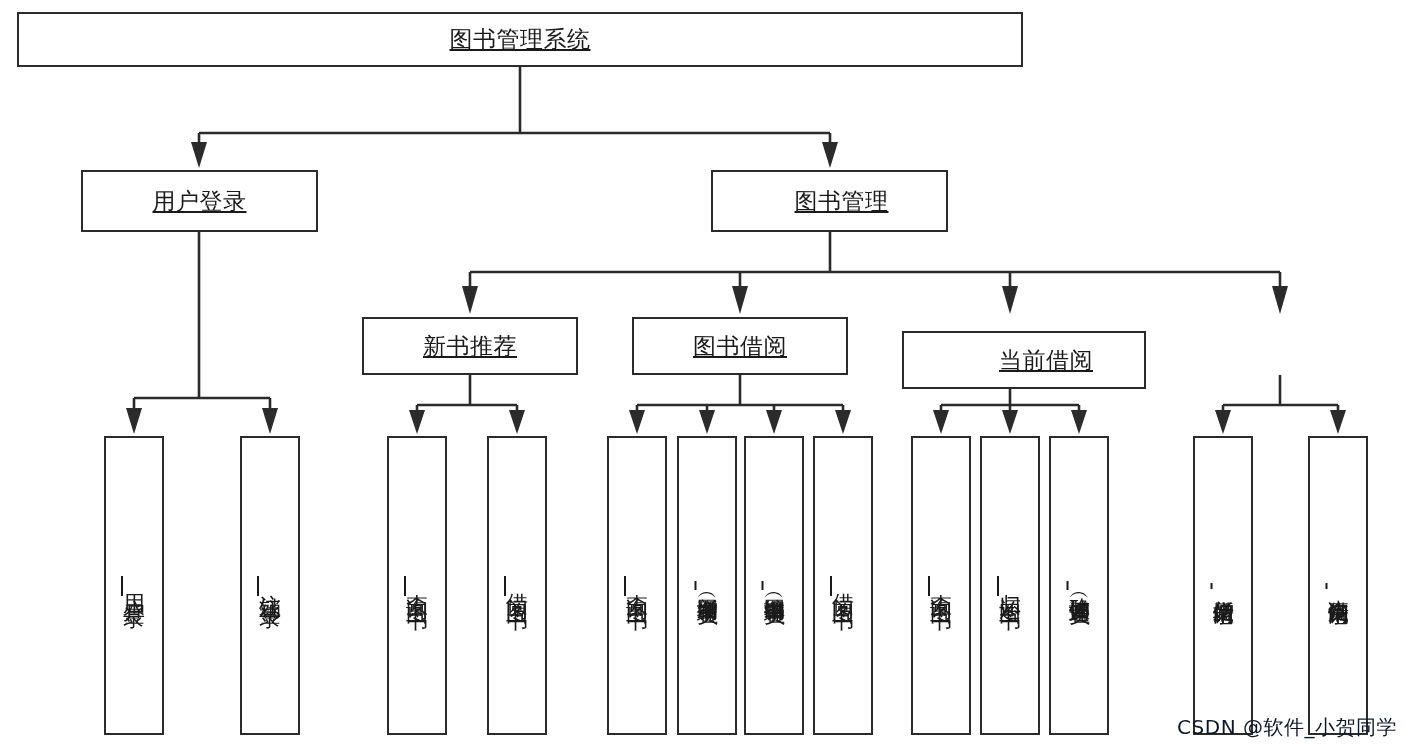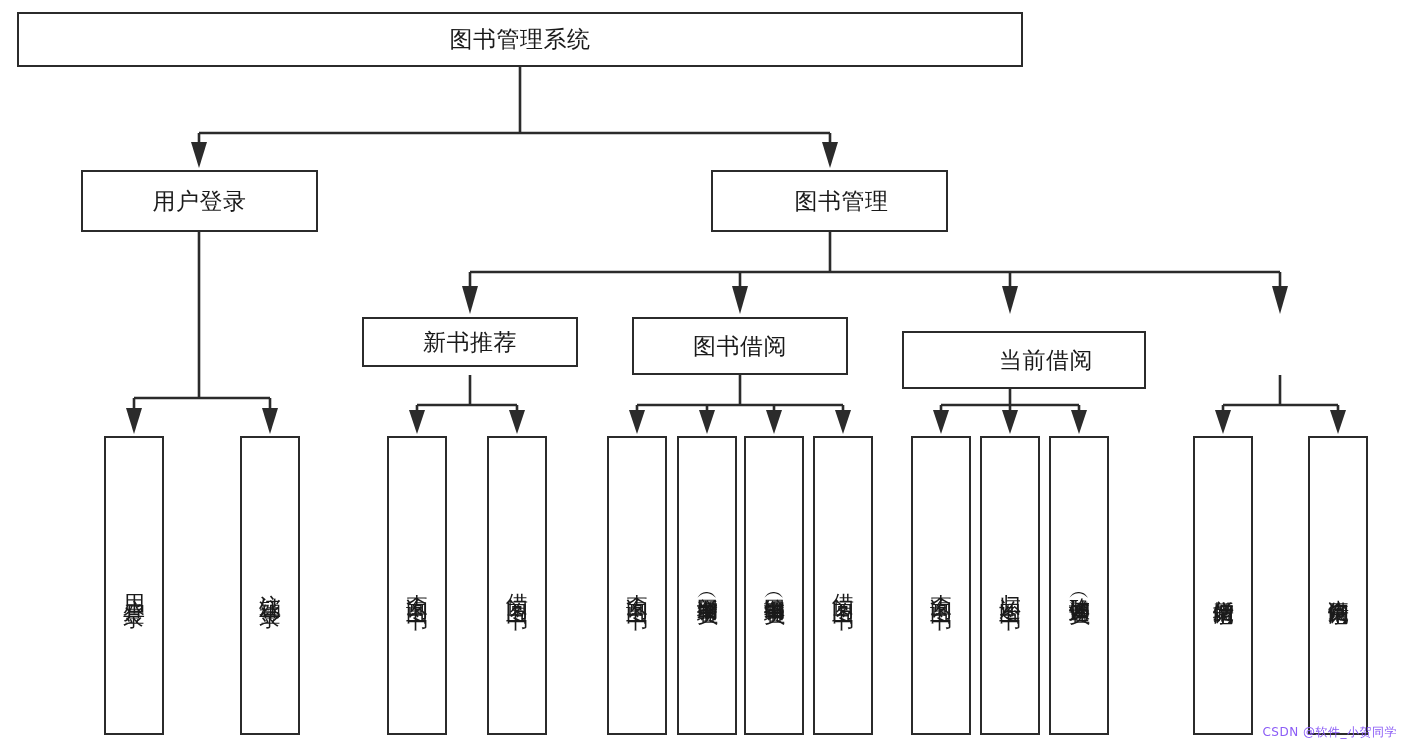--- a/index.html
+++ b/index.html
@@ -30,20 +30,21 @@
     border: 2px solid #2b2b2b;
     display: flex;
     align-items: center;
     justify-content: center;
     overflow: hidden;
   }
   .node .label {
     color: #1a1a1a;
     line-height: 1.08;
     white-space: pre;
+    text-decoration: underline;
   }
 
   
   .node.horiz .label {
     font-size: 23px;
     letter-spacing: 0.5px;
   }
   .node.root .label {
     font-size: 23px;
   }
@@ -83,22 +84,22 @@
   #connectors polygon.arrowhead {
     fill: #2b2b2b;
     stroke: none;
   }
 
   
   #watermark {
     position: absolute;
     right: 8px;
     bottom: 6px;
-    font-size: 12px;
-    color: #8b5cf6;
+    font-size: 20px;
+    color: #0f172a;
     letter-spacing: 0.5px;
     font-family: "DejaVu Sans", "Liberation Sans", sans-serif;
     user-select: none;
     white-space: nowrap;
   }
 </style>
 </head>
 <body>
 
 <div id="diagram-root">
@@ -171,21 +172,21 @@
     <span class="label">图书管理系统</span>
   </div>
 
   <div class="node horiz" style="left:81px; top:170px; width:237px; height:62px;">
     <span class="label">用户登录</span>
   </div>
   <div class="node horiz" style="left:711px; top:170px; width:237px; height:62px;padding-left:24px;">
     <span class="label">图书管理</span>
   </div>
 
-  <div class="node horiz" style="left:362px; top:317px; width:216px; height:50px;">
+  <div class="node horiz" style="left:362px; top:317px; width:216px; height:58px;">
     <span class="label">新书推荐</span>
   </div>
   <div class="node horiz" style="left:632px; top:317px; width:216px; height:58px;">
     <span class="label">图书借阅</span>
   </div>
   <div class="node horiz" style="left:902px; top:331px; width:244px; height:58px;padding-left:44px;">
     <span class="label">当前借阅</span>
   </div>
 
   <div class="node vert" style="left:104px; top:436px; width:60px; height:299px;">

